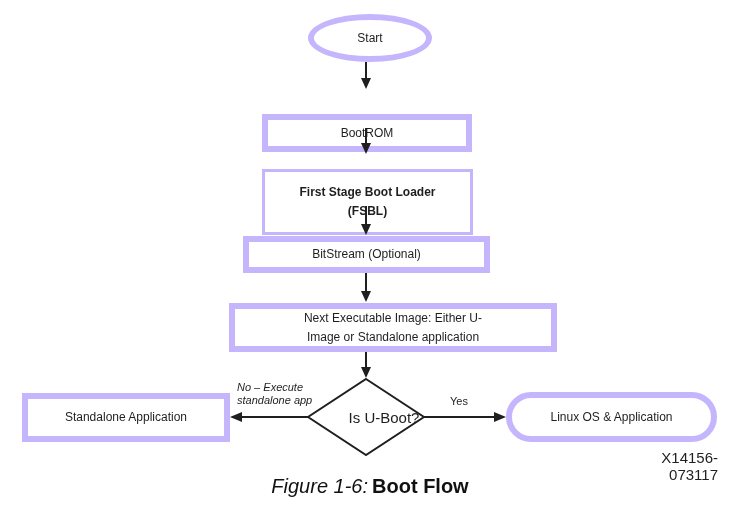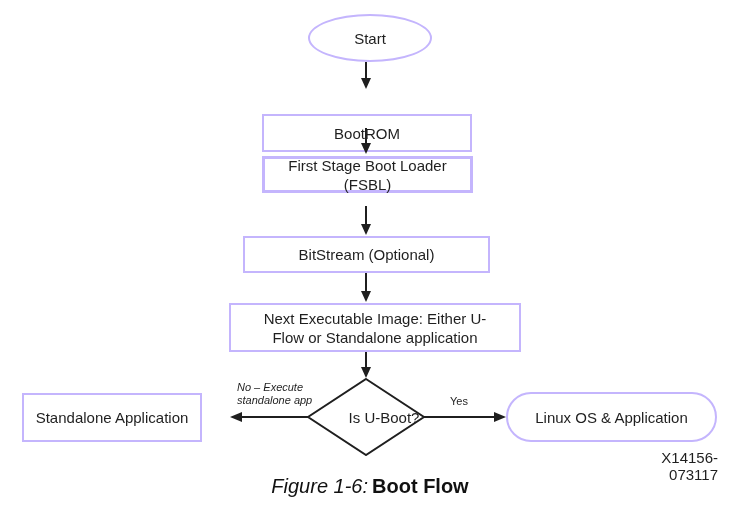--- a/index.html
+++ b/index.html
@@ -7,28 +7,28 @@
     position: relative;
     width: 740px;
     height: 505px;
     background: #ffffff;
     font-family: "Liberation Sans", sans-serif;
     color: #1f1f1f;
     overflow: hidden;
   }
   .node {
     position: absolute;
-    border: 2px solid #c4b5fd;
+    border: 6px solid #c4b5fd;
     background: #ffffff;
     display: flex;
     flex-direction: column;
     align-items: center;
     justify-content: center;
     text-align: right;
-    font-size: 15px;
+    font-size: 12px;
     line-height: 19px;
     box-sizing: border-box;
   }
   .ellipse { border-radius: 50%; }
   .thick { border-width: 3px; }
   .vline { position: absolute; width: 2px; background: #1f1f1f; }
   .hline { position: absolute; height: 2px; background: #1f1f1f; }
   .ah-down {
     position: absolute; width: 0; height: 0;
     border-left: 5px solid transparent;
@@ -72,24 +72,24 @@
     text-align: center;
     font-size: 20px;
     color: #111111;
   }
   .caption .fig { font-style: italic; }
   .caption .title { font-weight: bold; margin-left: 4px; }
 
   
   .n-start    { left: 308px; top: 14px;  width: 124px; height: 48px; }
   .n-bootrom  { left: 262px; top: 90px;  width: 210px; height: 38px; margin-top: 24px; }
-  .n-fsbl     { left: 262px; top: 156px; width: 211px; height: 37px; }
+  .n-fsbl     { left: 262px; top: 169px; width: 211px; height: 66px; font-weight: bold; }
   .n-bits     { left: 243px; top: 236px; width: 247px; height: 37px; }
-  .n-next     { left: 229px; top: 303px; width: 292px; height: 49px; }
-  .n-stand    { left: 22px;  top: 393px; width: 180px; height: 49px; }
+  .n-next     { left: 229px; top: 303px; width: 328px; height: 49px; }
+  .n-stand    { left: 22px;  top: 393px; width: 208px; height: 49px; }
   .n-linux    { left: 506px; top: 392px; width: 211px; height: 50px; border-radius: 25px; }
 
   
   .a1l { left: 365px; top: 62px;  height: 16px; }
   .a1h { left: 361px; top: 78px; }
   .a2l { left: 365px; top: 128px; height: 15px; }
   .a2h { left: 361px; top: 143px; }
   .a3l { left: 365px; top: 206px; height: 18px; }
   .a3h { left: 361px; top: 224px; }
   .a4l { left: 365px; top: 273px; height: 18px; }
@@ -133,21 +133,21 @@
 
   <div class="node n-bits">
     <span>BitStream (Optional)</span>
   </div>
 
   <div class="vline a4l"></div>
   <div class="ah-down a4h"></div>
 
   <div class="node n-next">
     <span>Next Executable Image: Either U-</span>
-    <span>Flow or Standalone application</span>
+    <span>Image or Standalone application</span>
   </div>
 
   <div class="vline a5l"></div>
   <div class="ah-down a5h"></div>
 
   <div class="diamond-wrap">
     <svg width="118" height="78" viewBox="0 0 118 78">
       <polygon points="59,1 117,39 59,77 1,39" fill="#ffffff" stroke="#1f1f1f" stroke-width="2"></polygon>
     </svg>
   </div>

